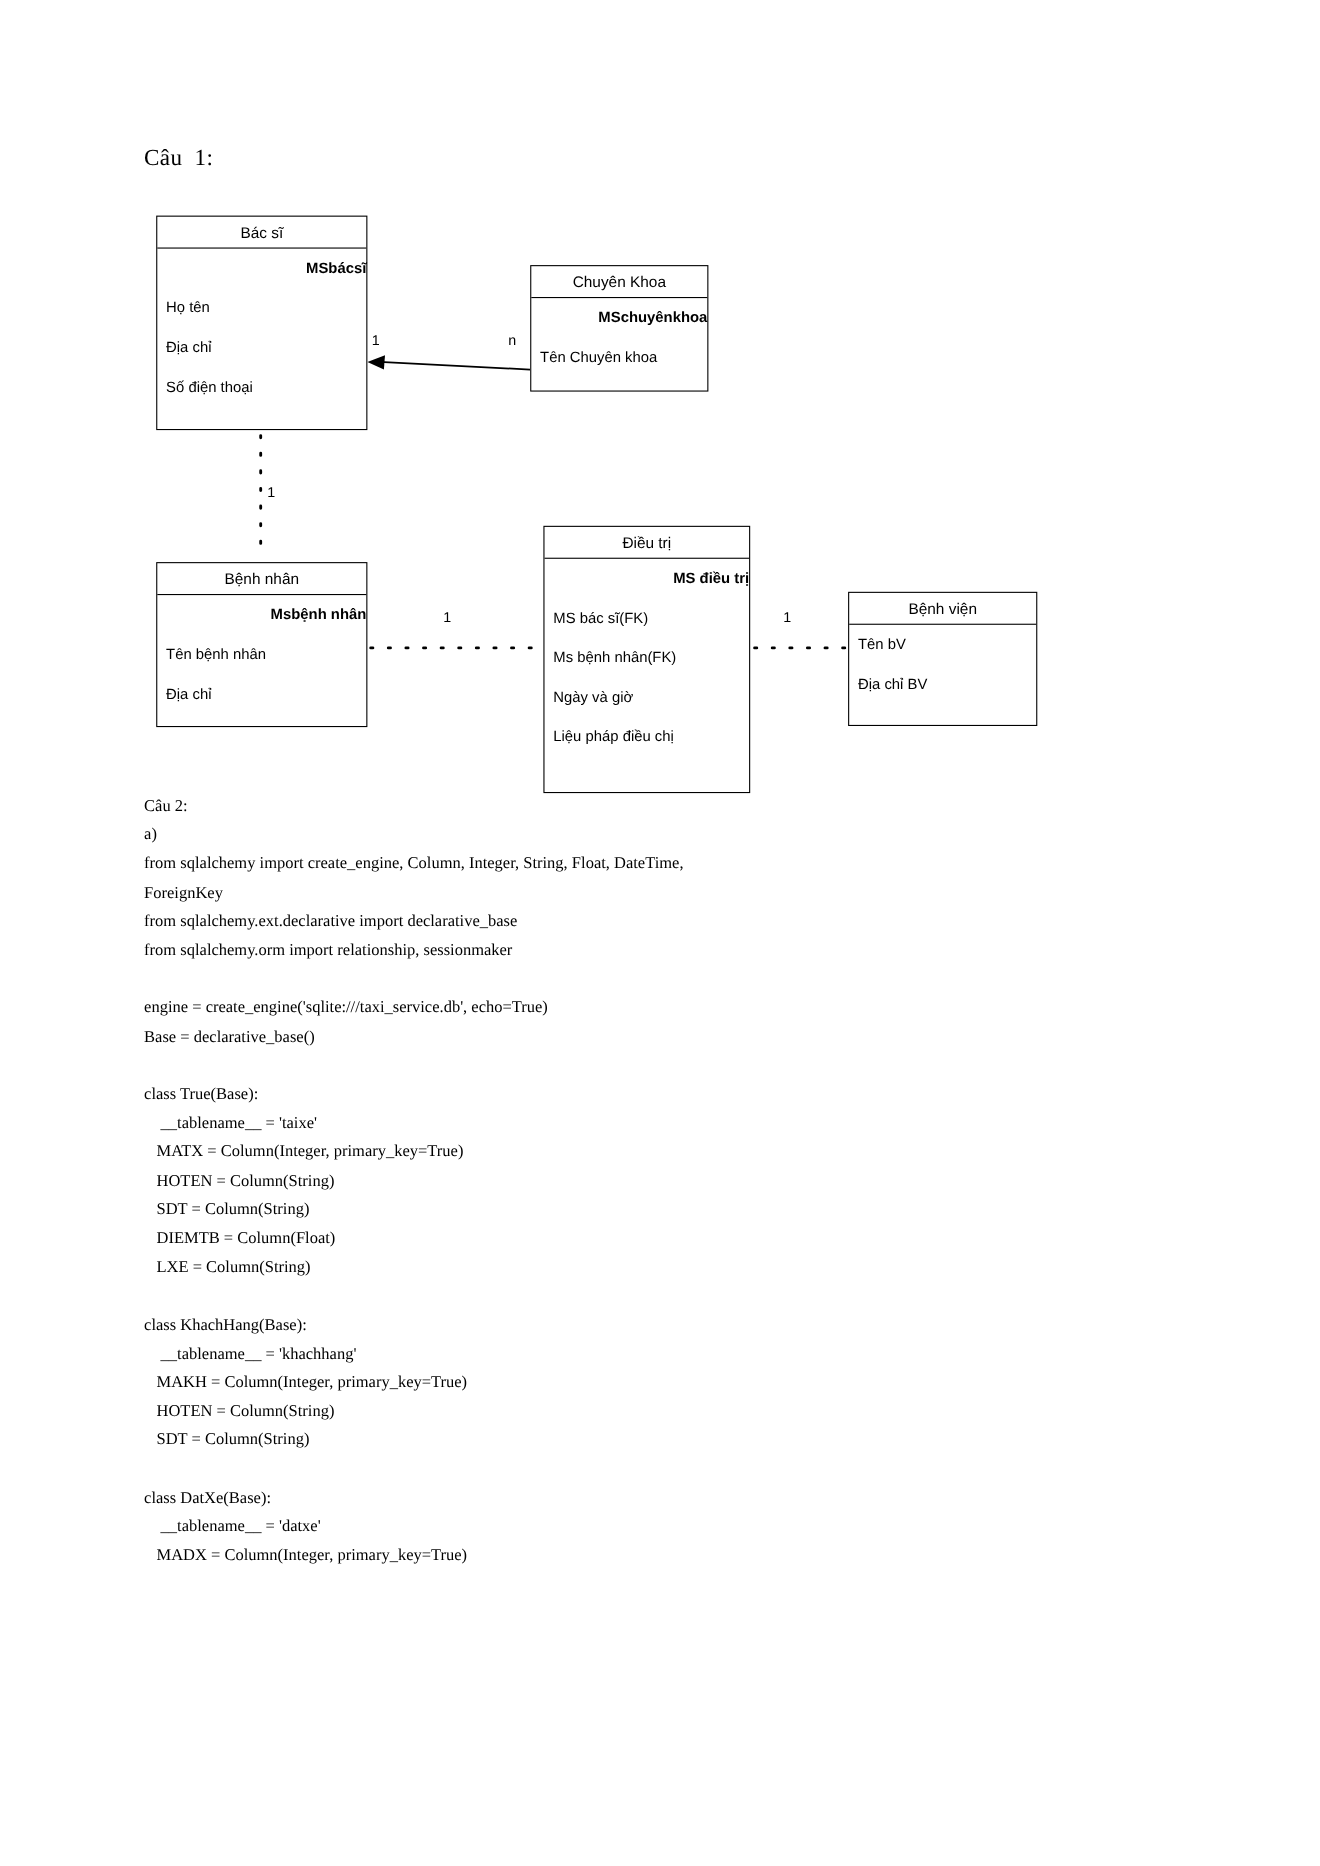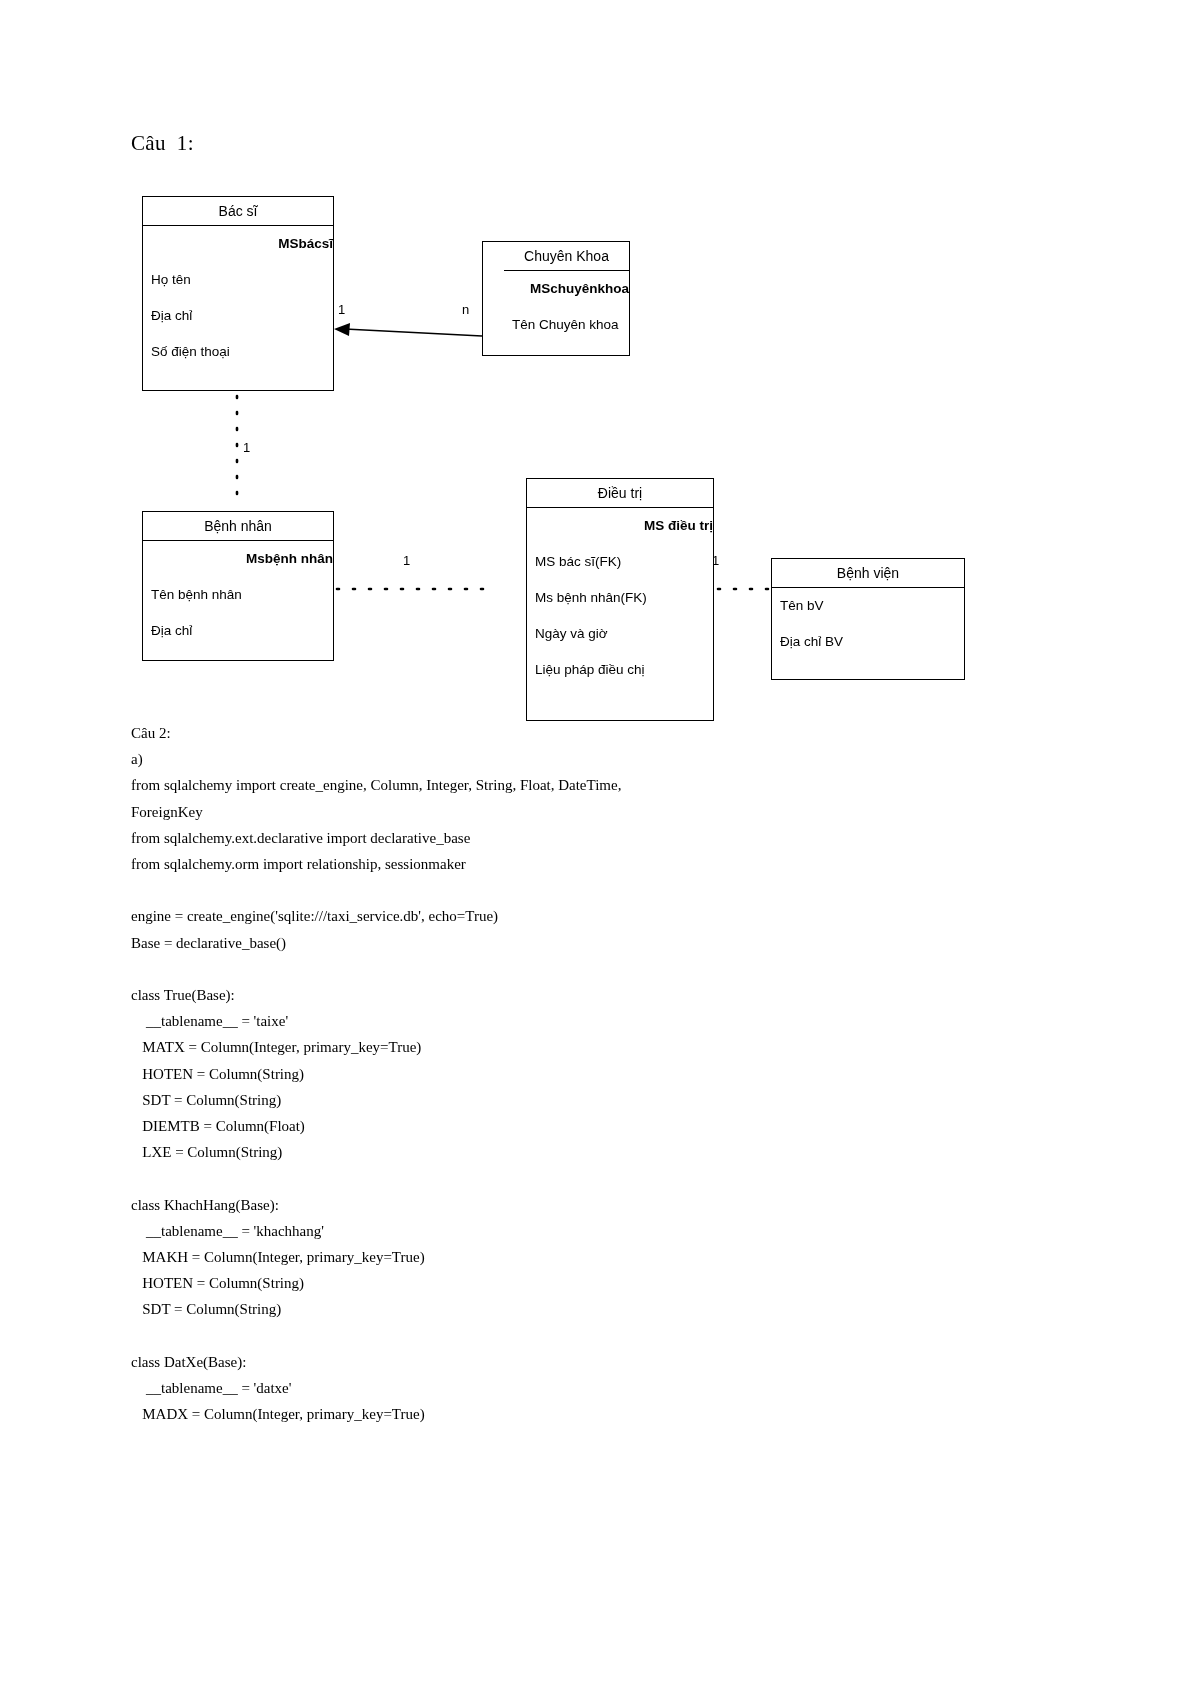--- a/index.html
+++ b/index.html
@@ -62,24 +62,24 @@
   .entity .attr {
     font-size: 13.5px;
     line-height: 16px;
     padding: 10px 0 10px 8px;
     white-space: pre;
   }
   .entity .attr.pk { font-weight: bold; text-align: right; }
 
   
   #ent-bacsi      { left: 142px; top: 10px;  width: 192px; height: 195px; }
-  #ent-chuyenkhoa { left: 482px; top: 55px;  width: 148px; height: 115px; padding-left: 21px; }
+  #ent-chuyenkhoa { left: 482px; top: 55px;  width: 162px; height: 115px; }
   #ent-benhnhan   { left: 142px; top: 325px; width: 192px; height: 150px; }
-  #ent-dieutri    { left: 494px; top: 292px; width: 188px; height: 243px; margin-left: 32px; }
-  #ent-benhvien   { left: 771px; top: 352px; width: 194px; height: 122px; margin-top: 20px; }
+  #ent-dieutri    { left: 494px; top: 292px; width: 188px; height: 243px; }
+  #ent-benhvien   { left: 771px; top: 352px; width: 172px; height: 122px; }
 
   
   #connectors {
     position: absolute;
     left: 0; top: 0;
     width: 1200px;
     height: 540px;
     pointer-events: none;
   }
   .card-label {

